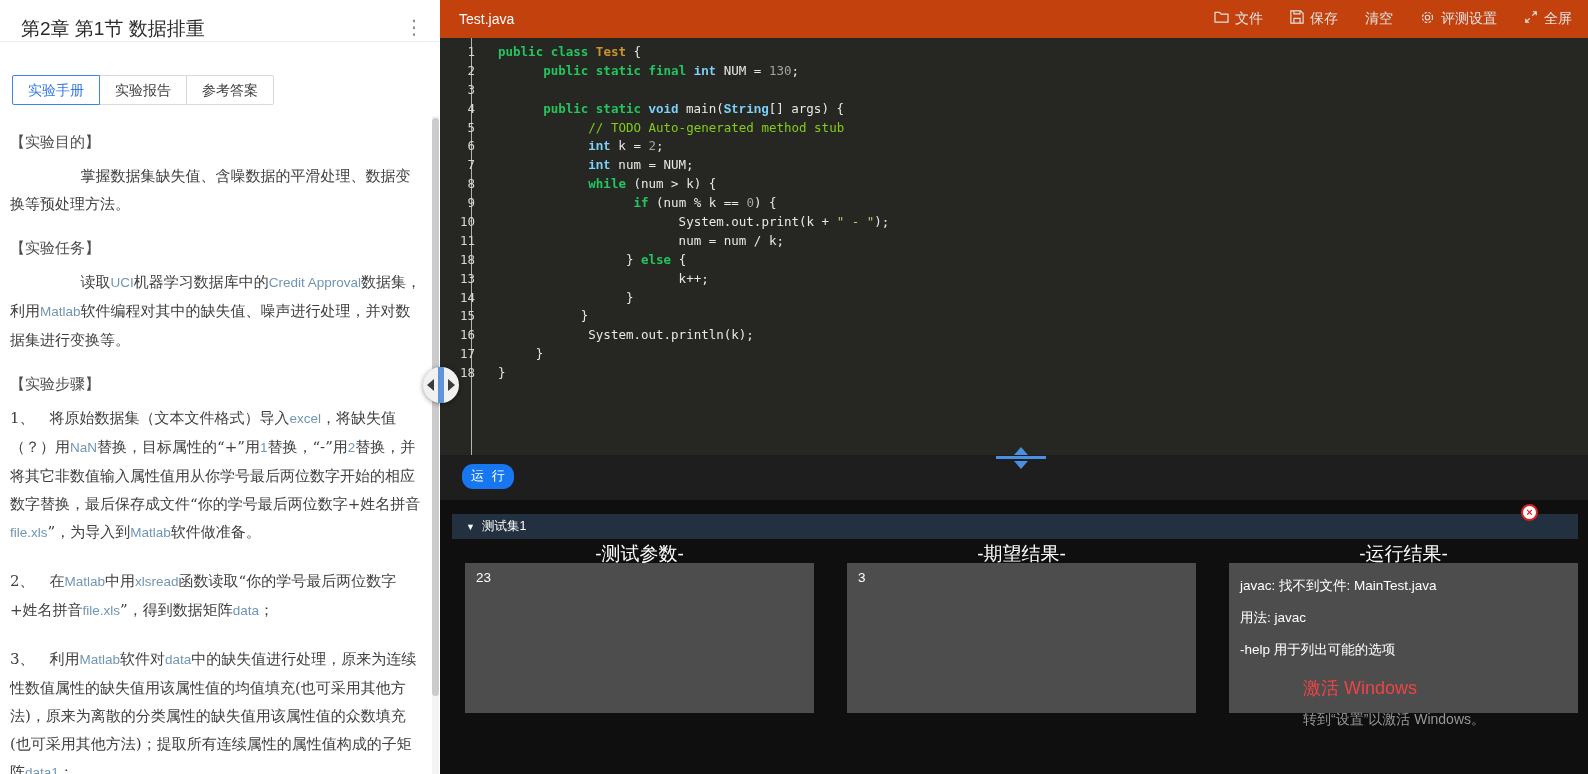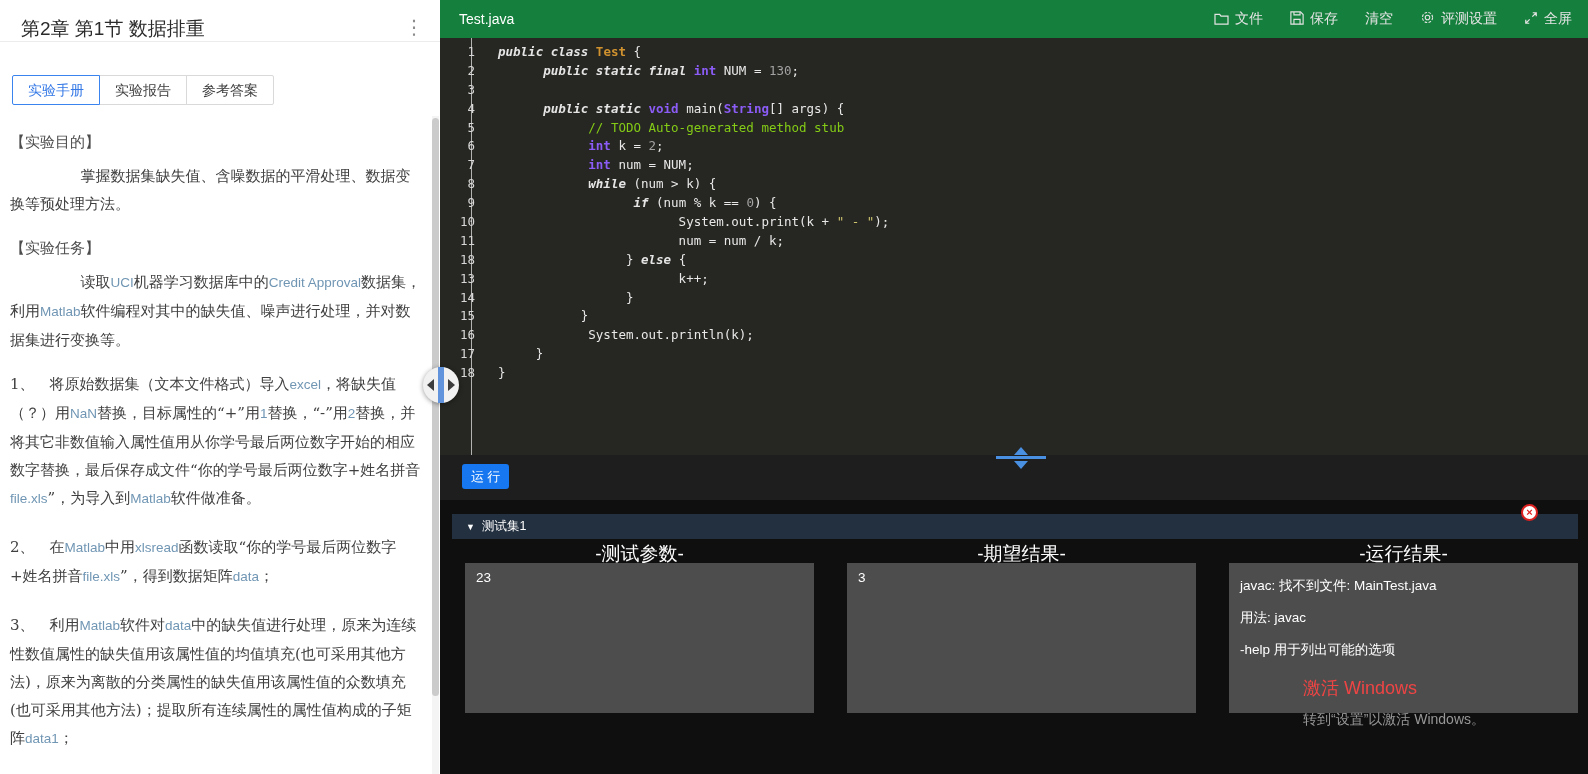--- a/index.html
+++ b/index.html
@@ -29,52 +29,52 @@
   .lp-thumb { position:absolute; left:0; top:2px; width:7px; height:578px; background:#cbcbcb; border-radius:4px; cursor:grab; }
 
   
   .splitter { position:absolute; left:423px; top:367px; width:36px; height:36px; border-radius:50%;
               background:#f1f1f1; box-shadow:0 1px 5px rgba(0,0,0,.4); z-index:6; cursor:col-resize; }
   .splitter .bar { position:absolute; left:15px; top:0; width:6px; height:36px; background:#6193dd; }
   .splitter .tri-l { position:absolute; left:4px; top:12px; border:6px solid transparent; border-right:7px solid #3c3c3c; border-left:0; }
   .splitter .tri-r { position:absolute; right:4px; top:12px; border:6px solid transparent; border-left:7px solid #3c3c3c; border-right:0; }
 
   
-  .topbar { position:absolute; left:440px; top:0; width:1148px; height:38px; background:#15803d; }
+  .topbar { position:absolute; left:440px; top:0; width:1148px; height:38px; background:#c2410c; }
   .filename { position:absolute; left:19px; top:0; line-height:38px; color:#fff; font-size:14px; }
   .topbar-actions { position:absolute; right:16px; top:0; height:38px; display:flex; gap:27px; align-items:center; }
-  .tb-action { display:flex; align-items:flex-end; gap:6px; color:#e3e3e3; font-size:14px; cursor:pointer; }
+  .tb-action { display:flex; align-items:flex-start; gap:6px; color:#e3e3e3; font-size:14px; cursor:pointer; }
 
   
   .code-area { position:absolute; left:440px; top:38px; width:1148px; height:417px; background:#262622; cursor:text; }
   .gutter-line { position:absolute; left:31px; top:0; bottom:0; width:1px; background:rgba(255,255,255,.65); }
   .code-rows { position:absolute; left:0; top:5px; right:0;
                font-family:"DejaVu Sans Mono","Liberation Mono",monospace; font-size:12.5px; }
   .code-row { display:flex; height:18.9px; line-height:18.9px; position:relative; z-index:1; }
   .ln { width:35px; text-align:right; color:#d8d8d8; flex:none; }
   .ct { white-space:pre; margin-left:23px; color:#e8e8e8; }
   .tok-pl { color:#e8e8e8; }
-  .tok-kw { color:#e5e5e5; font-weight:bold;font-style:italic; }
-  .tok-ty { color:#8b5cf6; font-weight:bold; }
+  .tok-kw { color:#22c55e; font-weight:bold; }
+  .tok-ty { color:#7dd3fc; font-weight:bold;font-family:Liberation Mono, monospace; }
   .tok-cl { color:#d0922f; font-weight:bold; }
   .tok-nu { color:#a3a3a3; }
   .tok-st { color:#cfc56f; }
   .tok-co { color:#84cc16; }
 
   
   .collapse-handle { position:absolute; left:996px; top:446px; width:50px; height:24px; z-index:5; cursor:row-resize; }
   .collapse-handle .line { position:absolute; left:0; top:10px; width:50px; height:3px; background:#4a90e2; }
   .collapse-handle .up { position:absolute; left:18px; top:1px; border:7px solid transparent; border-top:0; border-bottom:8px solid #4a90e2; }
   .collapse-handle .down { position:absolute; left:18px; top:15px; border:7px solid transparent; border-bottom:0; border-top:8px solid #4a90e2; }
 
   
   .run-bar { position:absolute; left:440px; top:455px; width:1148px; height:45px; background:#1e1e1e; }
   .run-btn { position:absolute; left:22px; top:9px; min-width:44px; height:25px; padding:0 9px; background:#1677f0;
-             border:none; color:#fff; font-size:13px; border-radius:3px; line-height:25px; text-align:center;
-             cursor:pointer; font-family:Liberation Serif, serif; }
+             border:none; color:#fff; font-size:13px; border-radius:11px; line-height:25px; text-align:center;
+             cursor:pointer; font-family:Liberation Mono, monospace; }
 
   
   .console { position:absolute; left:440px; top:500px; width:1148px; height:274px; background:#0f0f0f; }
   .test-header { position:absolute; left:12px; right:10px; top:14px; height:25px; background:#233040;
                  color:#fff; display:flex; align-items:center; cursor:pointer; }
   .caret { font-size:9px; margin:0 7px 0 14px; color:#fff; }
   .ts-label { font-size:12.5px; }
   .close-btn { position:absolute; right:50px; top:4px; width:17px; height:17px; border-radius:50%;
                background:#fff; border:2px solid #dc2020; color:#dc2020; font-size:11px; font-weight:bold;
                line-height:12px; text-align:center; cursor:pointer; }
@@ -100,20 +100,21 @@
   <div class="tabs">
     <div class="tab active">实验手册</div>
     <div class="tab">实验报告</div>
     <div class="tab">参考答案</div>
   </div>
   <div class="lp-content">
     <div class="doc-h">【实验目的】</div>
     <p class="para"><span class="tok-t">掌握数据集缺失值、含噪数据的平滑处理、数据变换等预处理方法。</span></p>
     <div class="doc-h">【实验任务】</div>
     <p class="para"><span class="tok-t">读取</span><span class="tok-en">UCI</span><span class="tok-t">机器学习数据库中的</span><span class="tok-en">Credit Approval</span><span class="tok-t">数据集，利用</span><span class="tok-en">Matlab</span><span class="tok-t">软件编程对其中的缺失值、噪声进行处理，并对数据集进行变换等。</span></p>
+    <div class="doc-h">【实验步骤】</div>
     <p class="step"><span class="tok-t">1、　将原始数据集（文本文件格式）导入</span><span class="tok-en">excel</span><span class="tok-t">，将缺失值（？）用</span><span class="tok-en">NaN</span><span class="tok-t">替换，目标属性的“+”用</span><span class="tok-en">1</span><span class="tok-t">替换，“-”用</span><span class="tok-en">2</span><span class="tok-t">替换，并将其它非数值输入属性值用从你学号最后两位数字开始的相应数字替换，最后保存成文件“你的学号最后两位数字+姓名拼音</span><span class="tok-en">file.xls</span><span class="tok-t">”，为导入到</span><span class="tok-en">Matlab</span><span class="tok-t">软件做准备。</span></p>
     <p class="step"><span class="tok-t">2、　在</span><span class="tok-en">Matlab</span><span class="tok-t">中用</span><span class="tok-en">xlsread</span><span class="tok-t">函数读取“你的学号最后两位数字+姓名拼音</span><span class="tok-en">file.xls</span><span class="tok-t">”，得到数据矩阵</span><span class="tok-en">data</span><span class="tok-t">；</span></p>
     <p class="step"><span class="tok-t">3、　利用</span><span class="tok-en">Matlab</span><span class="tok-t">软件对</span><span class="tok-en">data</span><span class="tok-t">中的缺失值进行处理，原来为连续性数值属性的缺失值用该属性值的均值填充(也可采用其他方法)，原来为离散的分类属性的缺失值用该属性值的众数填充(也可采用其他方法)；提取所有连续属性的属性值构成的子矩阵</span><span class="tok-en">data1</span><span class="tok-t">；</span></p>
 
   </div>
   <div class="lp-scrollbar">
     <div class="lp-thumb"></div>
   </div>
 </div>
 

